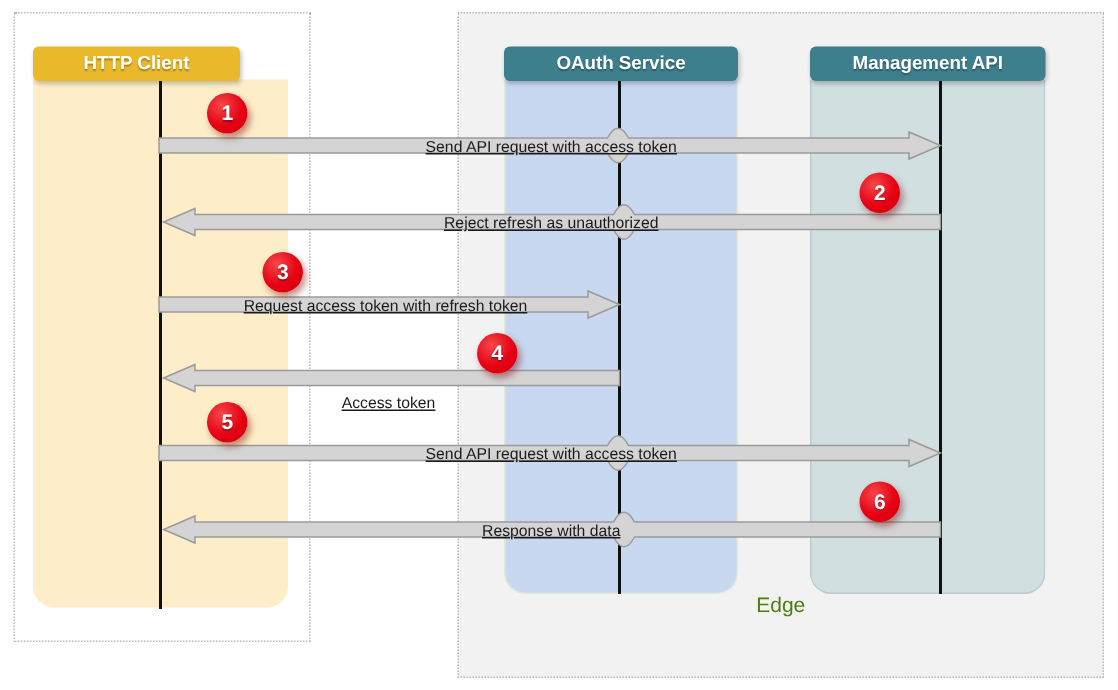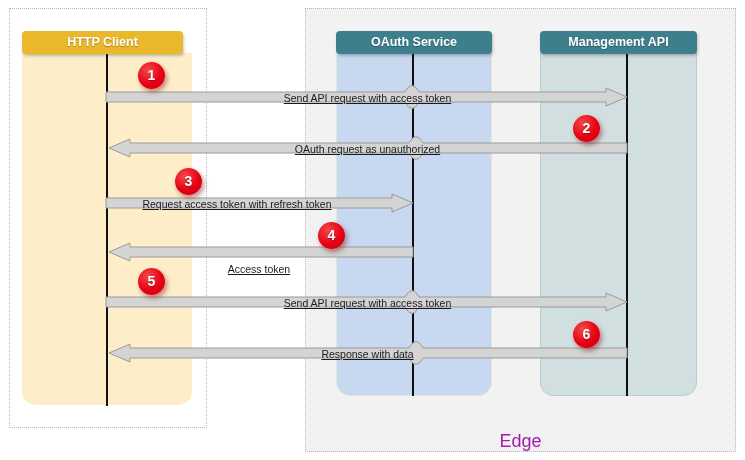--- a/index.html
+++ b/index.html
@@ -41,21 +41,21 @@
     border-radius:4px;
     color:#ffffff;
     font-weight:bold;
     font-size:12.5px;
     text-align:center;
     line-height:23px;
     height:23px;
     text-shadow:0 1px 1px rgba(0,0,0,.30);
     box-shadow:1px 2px 3px rgba(0,0,0,.22);
   }
-  #client-header{left:22px;top:31px;width:161px;background:#eab82b;}
+  #client-header{left:22px;top:31px;width:138px;background:#eab82b;}
   #oauth-header{left:336px;top:31px;width:156px;background:#3d7f8c;}
   #mgmt-header{left:540px;top:31px;width:157px;background:#3d7f8c;}
 
   
   .lifeline{position:absolute;width:2px;background:#101010;}
   #client-line{left:106px;top:54px;height:352px;}
   #oauth-line{left:412px;top:54px;height:342px;}
   #mgmt-line{left:626px;top:54px;height:342px;}
 
   
@@ -81,22 +81,22 @@
     font-size:14px;
     line-height:27px;
     text-align:center;
     box-shadow:2px 3px 5px rgba(120,0,0,.45);
     text-shadow:0 1px 1px rgba(0,0,0,.35);
     z-index:40;
   }
 
   
   #edge-label{
-    position:absolute;left:305px;top:431px;width:431px;
-    text-align:center;font-size:18px;color:#a21caf;
+    position:absolute;left:305px;top:395px;width:431px;
+    text-align:center;font-size:14px;color:#4d7c0f;
   }
 </style>
 </head>
 <body>
 
 <div id="stage">
 
   <div class="dframe" id="client-frame"></div>
   <div class="dframe" id="edge-frame"></div>
   <div id="edge-label">Edge</div>
@@ -119,29 +119,29 @@
     </svg>
   </div>
   <div class="msglabel" style="left:106px;top:89px;width:523px;">Send API request with access token</div>
   <div class="badge" style="left:138px;top:62px;">1</div>
 
   <div class="msg" style="left:108px;top:139px;">
     <svg width="521" height="22" viewBox="0 0 521 22">
       <path d="M519,4 L315,4 Q308,-9 301,4 L22,4 L22,0 L1,9 L22,18 L22,14 L301,14 Q308,27 315,14 L519,14 Z" fill="#d4d4d4" stroke="#9a9a9a" stroke-width="1"></path>
     </svg>
   </div>
-  <div class="msglabel" style="left:106px;top:140px;width:523px;">OAuth request as unauthorized</div>
+  <div class="msglabel" style="left:106px;top:140px;width:523px;">Reject refresh as unauthorized</div>
   <div class="badge" style="left:573px;top:115px;">2</div>
 
   <div class="msg" style="left:106px;top:194px;">
     <svg width="308" height="22" viewBox="0 0 308 22">
       <path d="M0,4 L286,4 L286,0 L307,9 L286,18 L286,14 L0,14 Z" fill="#d4d4d4" stroke="#9a9a9a" stroke-width="1"></path>
     </svg>
   </div>
-  <div class="msglabel" style="left:92px;top:195px;width:290px;">Request access token with refresh token</div>
+  <div class="msglabel" style="left:112px;top:195px;width:290px;">Request access token with refresh token</div>
   <div class="badge" style="left:175px;top:168px;">3</div>
 
   <div class="msg" style="left:108px;top:243px;">
     <svg width="306" height="22" viewBox="0 0 306 22">
       <path d="M305,4 L22,4 L22,0 L1,9 L22,18 L22,14 L305,14 Z" fill="#d4d4d4" stroke="#9a9a9a" stroke-width="1"></path>
     </svg>
   </div>
   <div class="msglabel" style="left:106px;top:244px;width:306px;margin-top:16px;">Access token</div>
   <div class="badge" style="left:318px;top:222px;">4</div>
 

